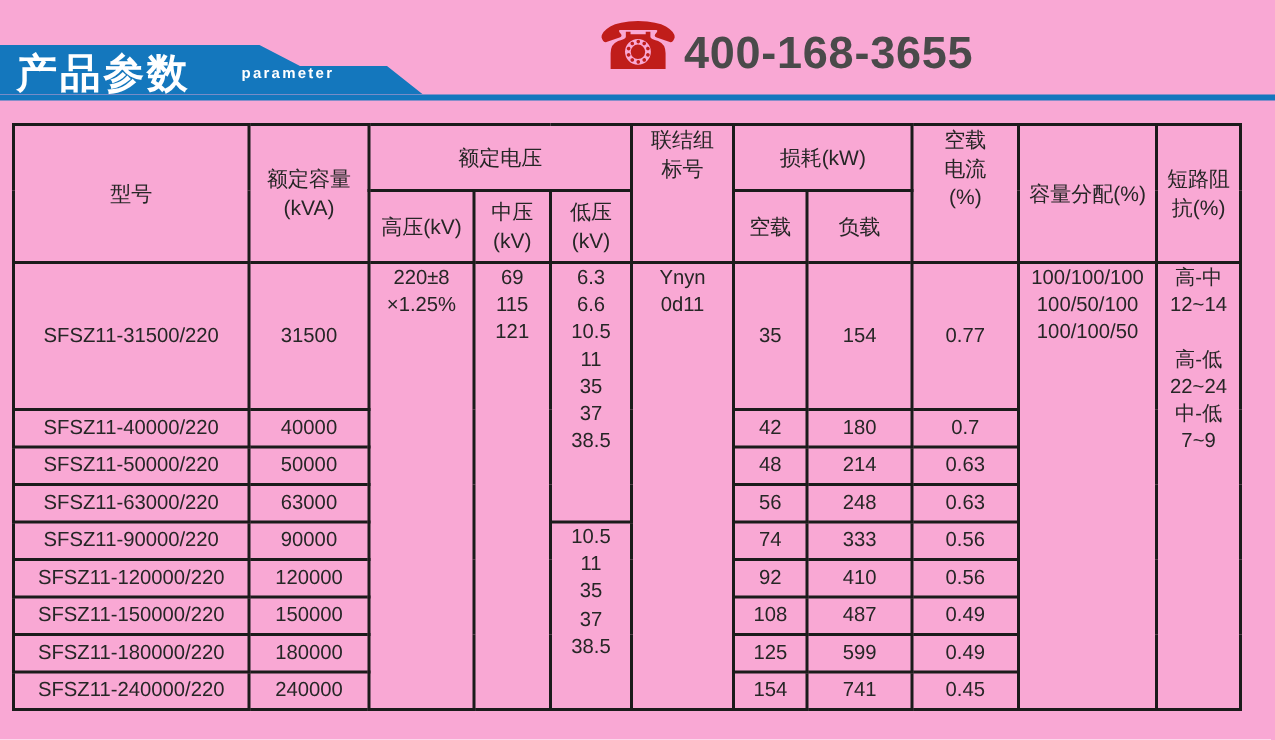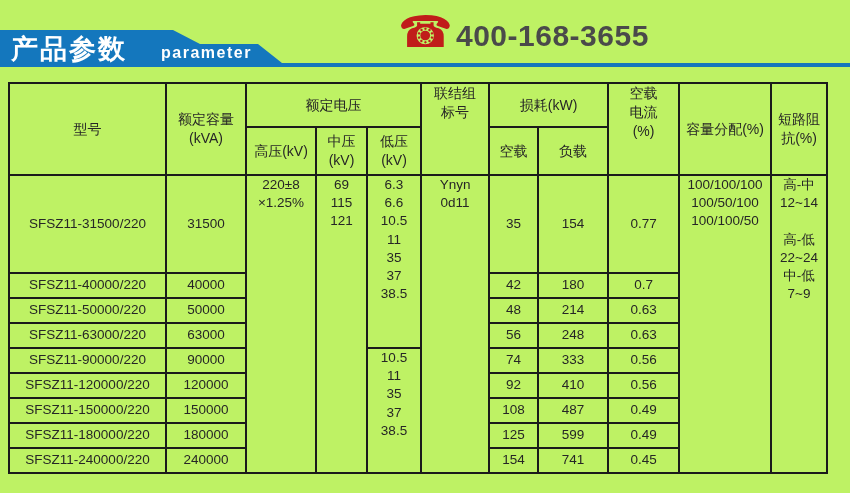--- a/index.html
+++ b/index.html
@@ -1,25 +1,25 @@
 <!DOCTYPE html>
 <html><head>
 <meta charset="utf-8">
 <style>
   html,body{margin:0;padding:0;background:#ffffff;width:850px;height:493px;overflow:hidden;
     font-family:"Liberation Sans","DejaVu Sans",sans-serif;}
-  .page{position:relative;width:850px;height:493px;background:#bef264;}
+  .page{position:relative;width:850px;height:493px;background:#f9a8d4;}
 
   
   .topbar{position:absolute;left:0;top:0;width:850px;height:82px;}
   .banner{position:absolute;left:0;top:30px;width:282px;height:33px;background:#1477bd;
     clip-path:polygon(0 0,173px 0,200px 14px,258px 14px,282px 33px,0 33px);}
   .banner-title{position:absolute;left:11px;top:1px;font-size:27px;font-weight:bold;color:#fff;
     letter-spacing:2px;white-space:nowrap;}
-  .banner-sub{position:absolute;left:161px;top:14px;font-size:16px;font-weight:bold;color:#fff;
+  .banner-sub{position:absolute;left:161px;top:14px;font-size:10px;font-weight:bold;color:#fff;
     letter-spacing:1.5px;white-space:nowrap;}
   .blue-line{position:absolute;left:0;top:63px;width:850px;height:4px;background:#1477bd;}
   .phone-icon{position:absolute;left:398px;top:8px;font-size:44px;line-height:48px;color:#c01d1a;}
   .phone-number{position:absolute;left:456px;top:19px;font-size:30px;font-weight:bold;
     color:#4a4a4a;letter-spacing:0.5px;white-space:nowrap;text-align:right;}
   .phone-cta{position:absolute;left:670px;top:27px;font-size:20px;font-weight:bold;
     color:#ce201d;white-space:nowrap;}
 
   
   table.spec{position:absolute;left:8px;top:82px;width:818px;border-collapse:collapse;

